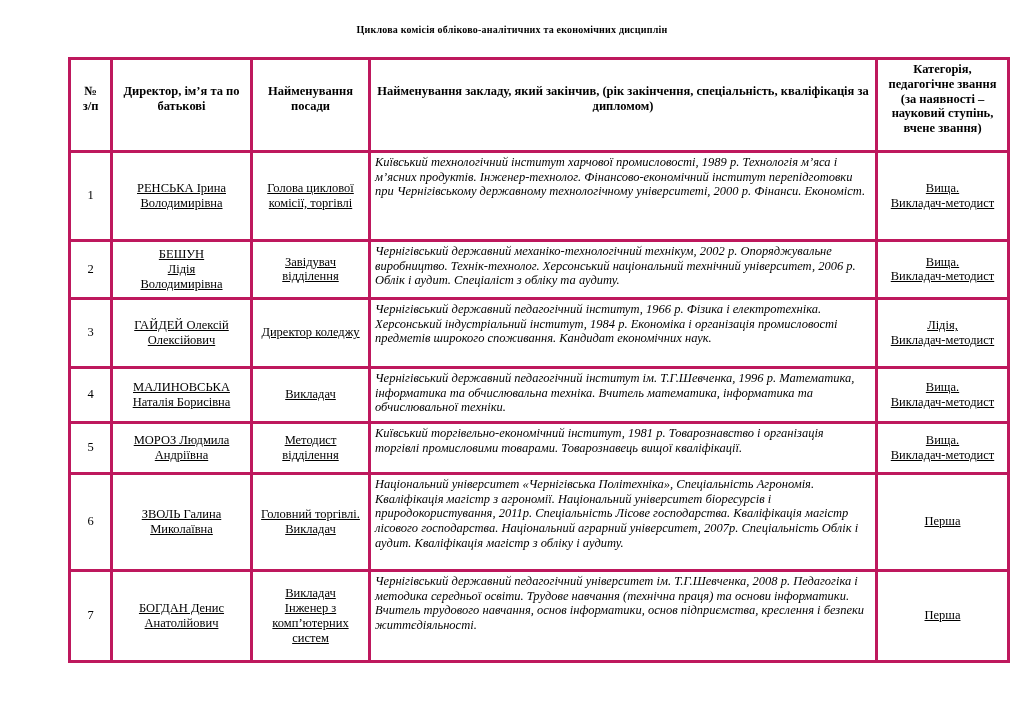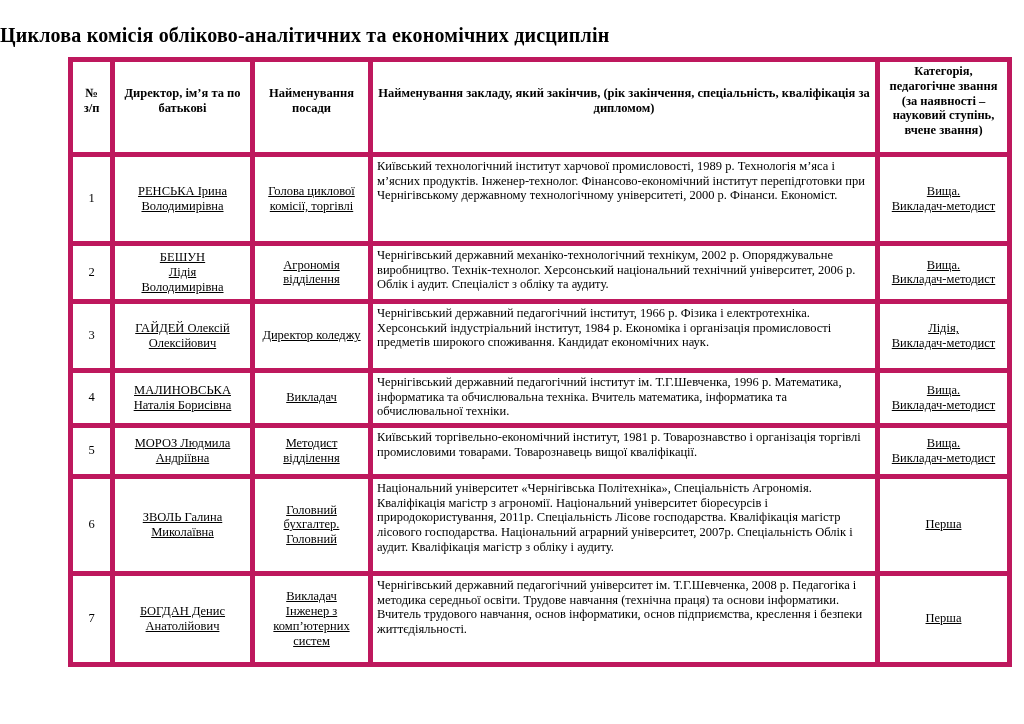--- a/index.html
+++ b/index.html
@@ -14,39 +14,39 @@
   .page {
     position: relative;
     width: 1024px;
     height: 724px;
     background: #ffffff;
     overflow: hidden;
   }
   .title {
     margin: 0;
     padding-top: 24px;
-    text-align: left;
-    font-size: 20px;
+    text-align: center;
+    font-size: 10px;
     font-weight: bold;
     letter-spacing: 0.2px;
     white-space: pre-line;
   }
   table.staff {
     position: absolute;
     left: 68px;
     top: 57px;
     width: 939px;
     border-collapse: collapse;
     table-layout: fixed;
     border: 2px solid #000;
     font-size: 12.5px;
     line-height: 1.18;
   }
   table.staff th, table.staff td {
-    border: 5px solid #be185d;
+    border: 3px solid #be185d;
     padding: 2px 4px;
     white-space: pre-line;
     overflow: hidden;
   }
   table.staff th {
     font-weight: bold;
     text-align: center;
     vertical-align: middle;
     padding-bottom: 14px;
   }
@@ -64,20 +64,21 @@
   }
   td.c-name, td.c-pos, td.c-cat {
     text-align: center;
     vertical-align: middle;
     text-decoration: underline;
   }
   td.c-edu {
     text-align: left;
     vertical-align: top;
     padding: 2px 5px 2px 5px;
+    font-style: italic;
   }
 </style>
 </head>
 <body>
 
 <div class="page">
   <h1 class="title">Циклова комісія обліково-аналітичних та економічних дисциплін</h1>
 
   <table class="staff">
     <colgroup>
@@ -104,21 +105,21 @@
         <td class="c-pos">Голова циклової комісії, торгівлі</td>
         <td class="c-edu">Київський технологічний інститут харчової промисловості, 1989 р. Технологія м’яса і м’ясних продуктів. Інженер-технолог. Фінансово-економічний інститут перепідготовки при Чернігівському державному технологічному університеті, 2000 р. Фінанси. Економіст.</td>
         <td class="c-cat">Вища.
 Викладач-методист</td>
       </tr>
       <tr class="r2">
         <td class="c-num">2</td>
         <td class="c-name">БЕШУН
 Лідія
 Володимирівна</td>
-        <td class="c-pos">Агрономія відділення</td>
+        <td class="c-pos">Завідувач відділення</td>
         <td class="c-edu">Чернігівський державний механіко-технологічний технікум, 2002 р. Опоряджувальне виробництво. Технік-технолог. Херсонський національний технічний університет, 2006 р. Облік і аудит. Спеціаліст з обліку та аудиту.</td>
         <td class="c-cat">Вища.
 Викладач-методист</td>
       </tr>
       <tr class="r3">
         <td class="c-num">3</td>
         <td class="c-name">ГАЙДЕЙ Олексій Олексійович</td>
         <td class="c-pos">Директор коледжу</td>
         <td class="c-edu">Чернігівський державний педагогічний інститут, 1966 р. Фізика і електротехніка. Херсонський індустріальний інститут, 1984 р. Економіка і організація промисловості предметів широкого споживання. Кандидат економічних наук.</td>
         <td class="c-cat">Лідія,
@@ -136,21 +137,21 @@
         <td class="c-num">5</td>
         <td class="c-name">МОРОЗ Людмила Андріївна</td>
         <td class="c-pos">Методист відділення</td>
         <td class="c-edu">Київський торгівельно-економічний інститут, 1981 р. Товарознавство і організація торгівлі промисловими товарами. Товарознавець вищої кваліфікації.</td>
         <td class="c-cat">Вища.
 Викладач-методист</td>
       </tr>
       <tr class="r6">
         <td class="c-num">6</td>
         <td class="c-name">ЗВОЛЬ Галина Миколаївна</td>
-        <td class="c-pos">Головний бухгалтер. Головний</td>
+        <td class="c-pos">Головний торгівлі. Викладач</td>
         <td class="c-edu">Національний університет «Чернігівська Політехніка», Спеціальність Агрономія. Кваліфікація магістр з агрономії. Національний університет біоресурсів і природокористування, 2011р. Спеціальність Лісове господарства. Кваліфікація магістр лісового господарства. Національний аграрний університет, 2007р. Спеціальність Облік і аудит. Кваліфікація магістр з обліку і аудиту.</td>
         <td class="c-cat">Перша</td>
       </tr>
       <tr class="r7">
         <td class="c-num">7</td>
         <td class="c-name">БОГДАН Денис Анатолійович</td>
         <td class="c-pos">Викладач
 Інженер з комп’ютерних систем</td>
         <td class="c-edu">Чернігівський державний педагогічний університет  ім. Т.Г.Шевченка, 2008 р. Педагогіка і методика середньої освіти. Трудове навчання (технічна праця) та основи інформатики. Вчитель трудового навчання, основ інформатики, основ підприємства, креслення і безпеки життєдіяльності.</td>
         <td class="c-cat">Перша</td>

